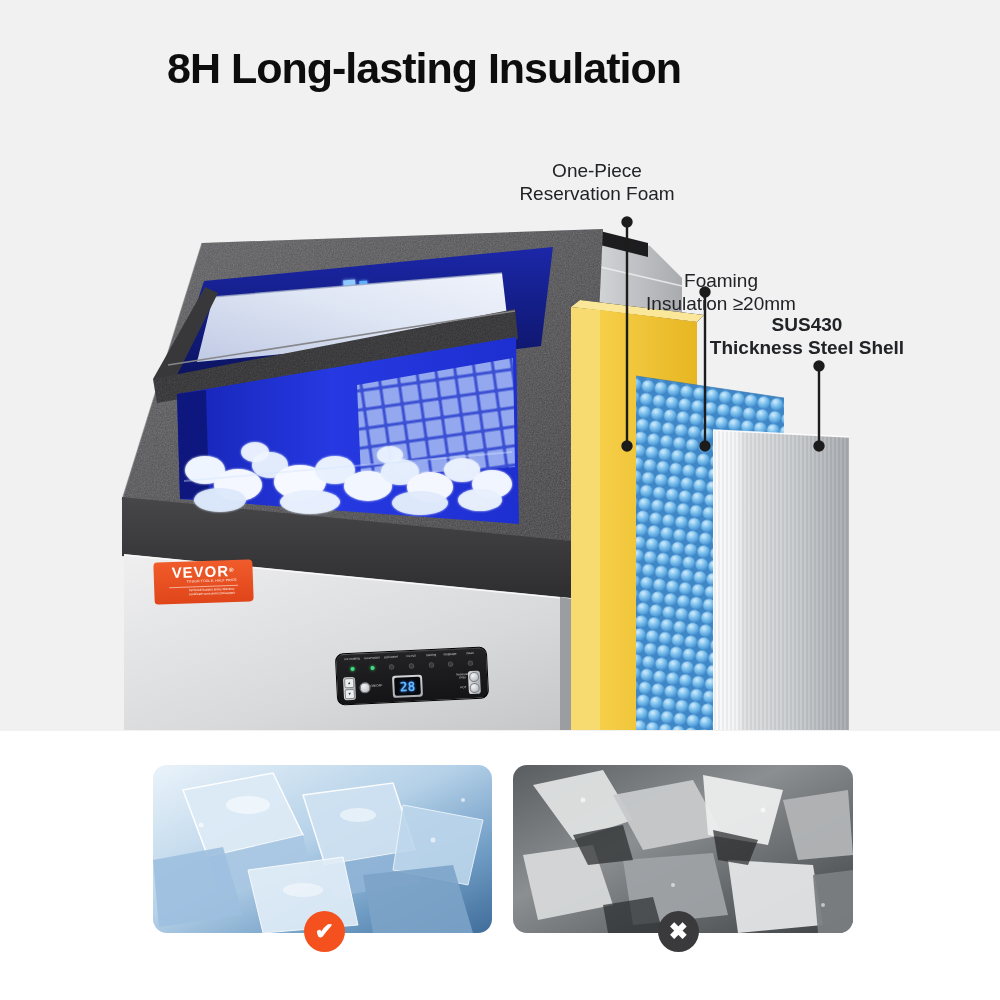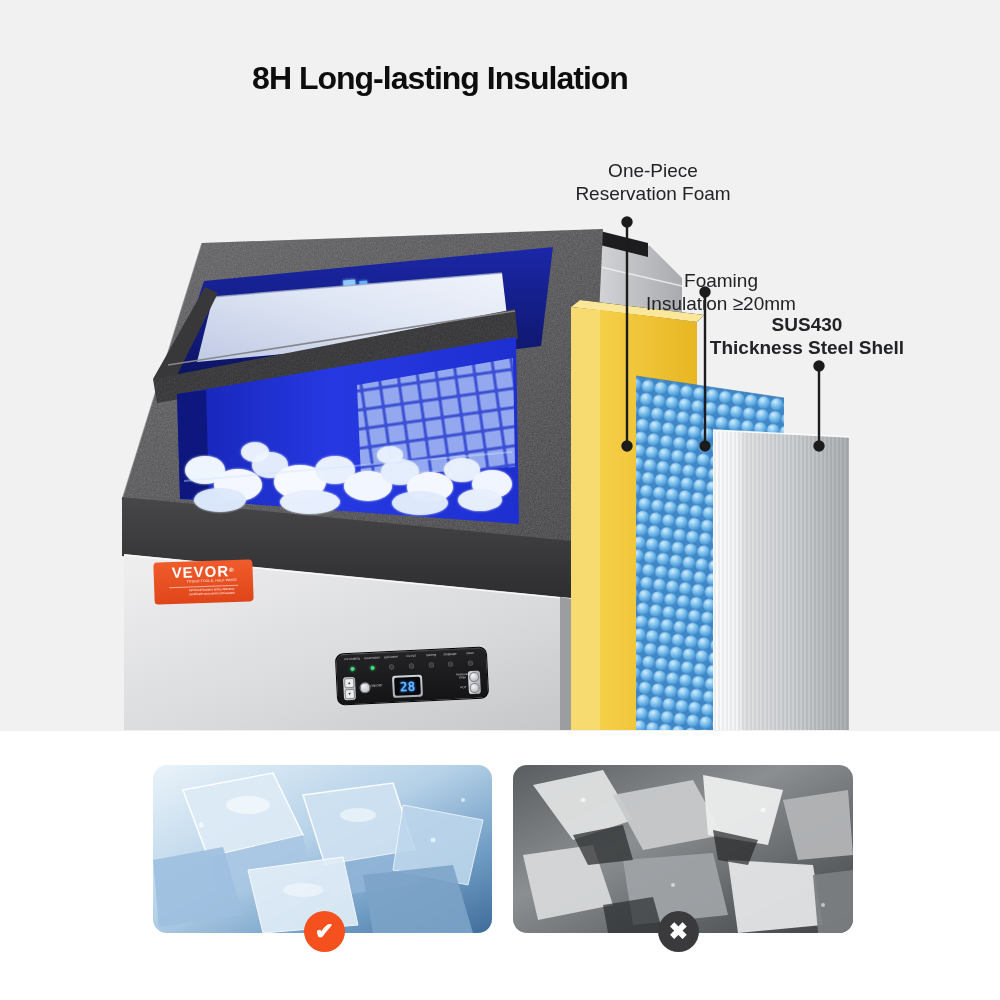--- a/index.html
+++ b/index.html
@@ -1,20 +1,20 @@
 <!DOCTYPE html>
 <html><head>
 <meta charset="utf-8">
 <style>
   html,body{margin:0;padding:0;background:#ffffff;}
   .canvas{position:relative;width:1000px;height:1000px;overflow:hidden;
     font-family:"Liberation Sans",sans-serif;
     background:linear-gradient(#f1f1f2 0,#f1f1f2 731px,#ffffff 731px,#ffffff 100%);}
   .page-title{position:absolute;left:0;top:44px;width:848px;text-align:center;
-    font-size:32px;font-weight:800;letter-spacing:-1px;color:#0d0d0d;margin:16px;}
+    font-size:43px;font-weight:800;letter-spacing:-1px;color:#0d0d0d;margin:0;}
   .callout{position:absolute;transform:translateX(-50%);text-align:center;
     font-size:19px;line-height:23px;color:#222326;white-space:nowrap;}
   .scene{position:absolute;left:0;top:0;pointer-events:none;}
   
   .photo{position:absolute;border-radius:14px;overflow:hidden;}
   .photo-good{left:153px;top:765px;width:339px;height:168px;}
   .photo-bad{left:513px;top:765px;width:340px;height:168px;}
   .badge{position:absolute;width:41px;height:41px;border-radius:50%;
     display:flex;align-items:center;justify-content:center;
     color:#fff;font-size:23px;font-weight:700;}
@@ -238,21 +238,21 @@
         <circle cx="627" cy="446" r="4.5"></circle>
       <line x1="705" y1="292" x2="705" y2="446"></line>
         <circle cx="705" cy="292" r="4.5"></circle>
         <circle cx="705" cy="446" r="4.5"></circle>
       <line x1="819" y1="366" x2="819" y2="446"></line>
         <circle cx="819" cy="366" r="4.5"></circle>
         <circle cx="819" cy="446" r="4.5"></circle>
     </g>
   </svg>
 
-  <div class="callout" style="left:653px;top:159px;">
+  <div class="callout" style="left:597px;top:159px;">
     <span>One-Piece</span><br>
     <span>Reservation Foam</span>
   </div>
   <div class="callout" style="left:721px;top:233px;margin-top:36px;">
     <span>Foaming</span><br>
     <span>Insulation ≥20mm</span>
   </div>
   <div class="callout" style="left:807px;top:313px;font-weight:bold;">
     <span>SUS430</span><br>
     <span>Thickness Steel Shell</span>

